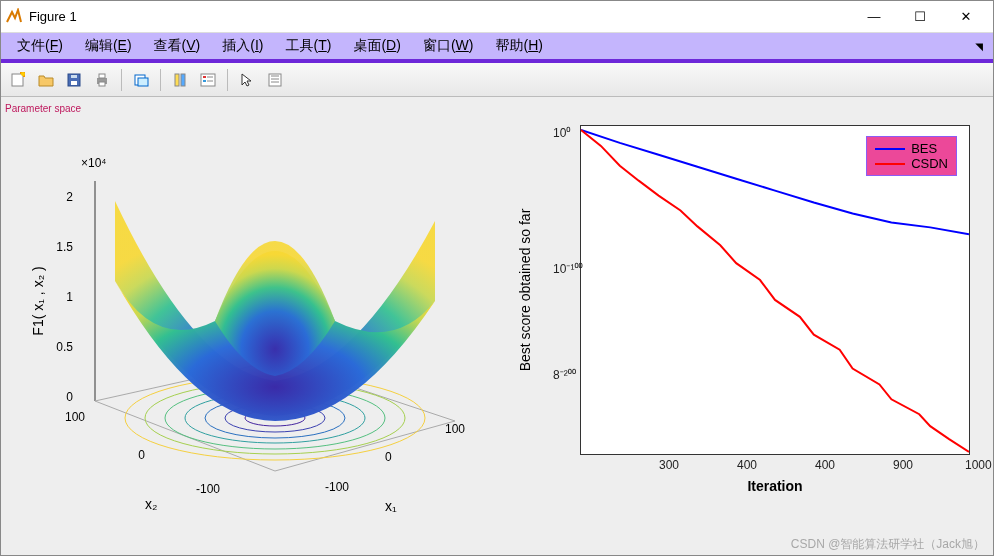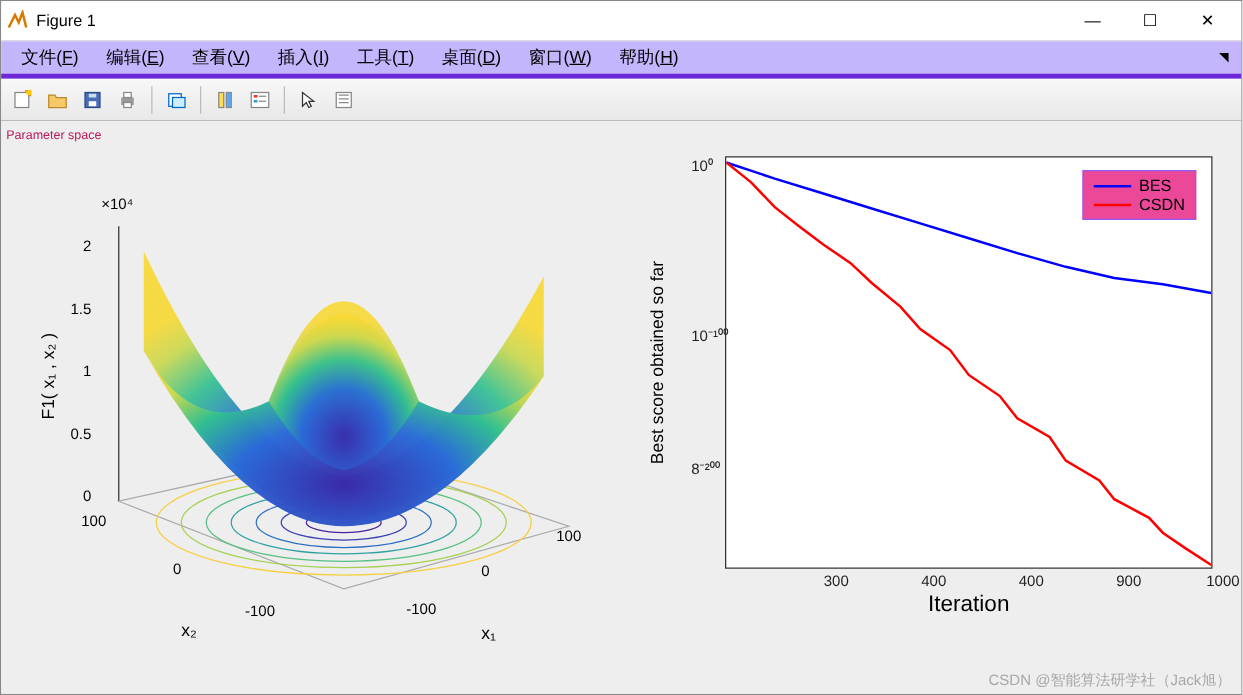--- a/index.html
+++ b/index.html
@@ -16,21 +16,21 @@
 .toolbar { height: 34px; display: flex; align-items: center; padding: 0 4px; gap: 2px; background: linear-gradient(#f8f8f8,#e8e8e8); border-bottom: 1px solid #bbb; }
 .tool-btn { width: 26px; height: 26px; display: flex; align-items: center; justify-content: center; border: 1px solid transparent; border-radius: 3px; cursor: pointer; }
 .tool-sep { width: 1px; height: 22px; background: #bbb; margin: 0 4px; }
 .figure-area { flex: 1; background: #eeeeee; position: relative; padding: 4px; }
 .plot-container { width: 100%; height: 100%; background: #eeeeee; display: flex; gap: 10px; }
 .plot-panel { flex: 1; position: relative; }
 .plot-title { text-align: left; font-size: 10px; color: #be185d; position: absolute; top: 2px; left: 0; right: 0; }
 .plot-axes { position: absolute; background: #fff; }
 .axes-right { left: 78px; top: 24px; width: 390px; height: 330px; border: 1px solid #333; }
 .y-label-right { position: absolute; left: -56px; top: 50%; transform: translate(-50%,-50%) rotate(-90deg); white-space: nowrap; font-size: 14px; }
-.x-label-right { position: absolute; bottom: -40px; left: 50%; transform: translateX(-50%); font-size: 18px; }
+.x-label-right { position: absolute; bottom: -40px; left: 50%; transform: translateX(-50%); font-size: 14px; font-weight: bold; }
 .tick { position: absolute; font-size: 12px; color: #222; margin-left: 16px; }
 .legend-box { position: absolute; right: 12px; top: 10px; background: #ec4899; border: 1px solid #8b5cf6; padding: 4px 8px; font-size: 13px; }
 .legend-row { display: flex; align-items: center; gap: 6px; }
 .legend-line { width: 30px; height: 2px; }
 svg.lines { position: absolute; left: 0; top: 0; width: 100%; height: 100%; }
 .watermark { position: absolute; right: 8px; bottom: 2px; font-size: 12px; color: rgba(120,120,120,0.6); margin-left: 25px; }
 .surf-svg { position: absolute; left: 20px; top: 20px; }
 </style>
 </head>
 <body>

